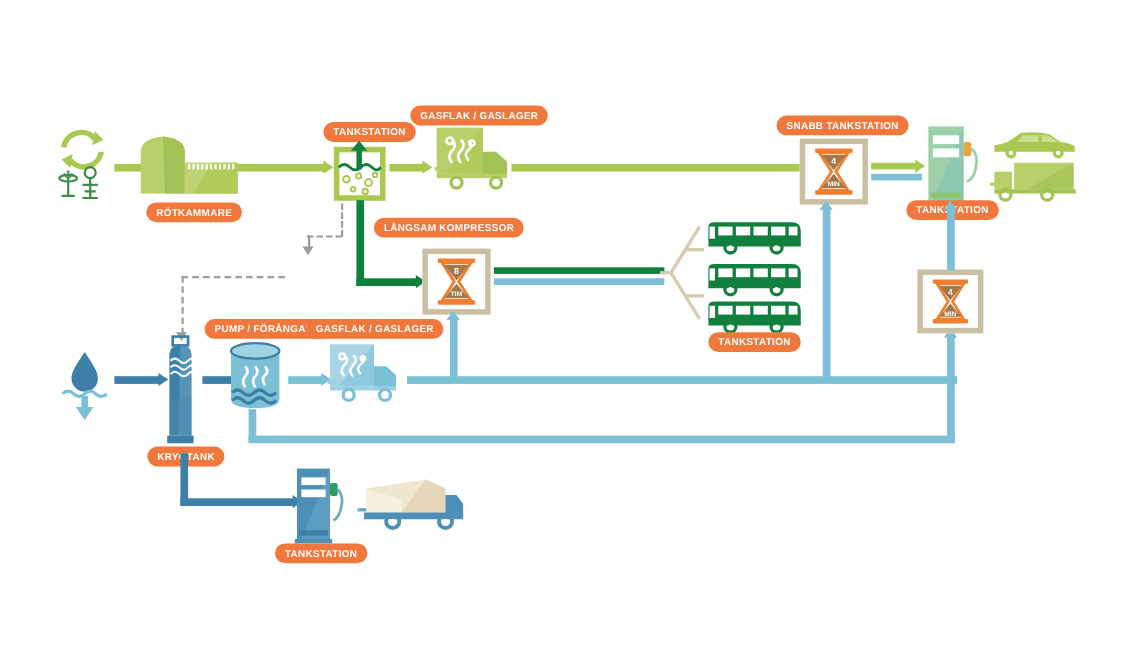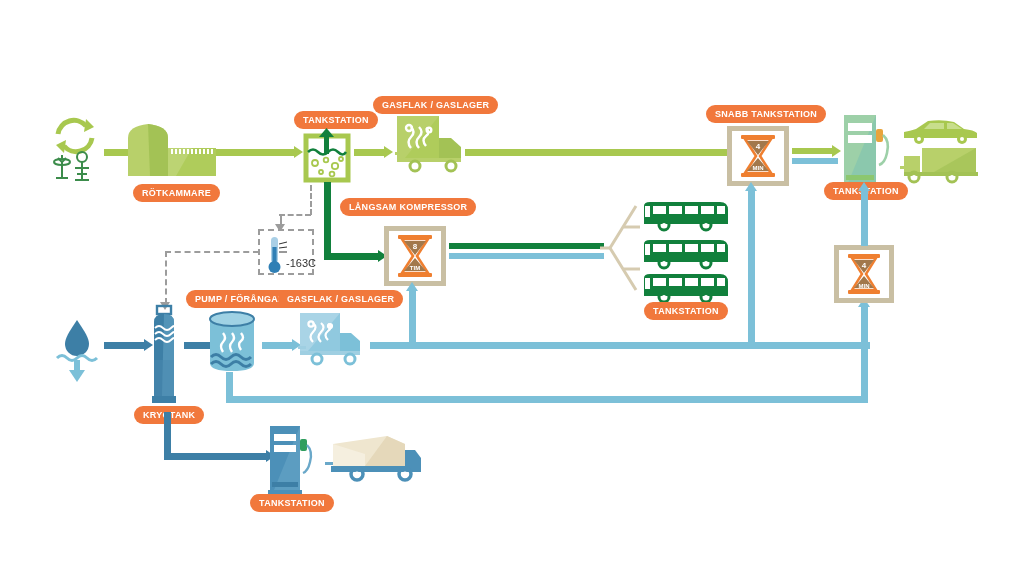--- a/index.html
+++ b/index.html
@@ -328,35 +328,20 @@
         </g>
     </svg>
   </div>
   <div class="pill" style="left:644px;top:302px;">TANKSTATION</div>
 
   <div class="dash-v" style="left:310px;top:185px;height:30px;"></div>
   <div class="dash-h" style="left:279px;top:214px;width:32px;"></div>
   <div class="dash-v" style="left:280px;top:214px;height:12px;"></div>
   <div class="ah ah-d-grey" style="left:275px;top:224px;"></div>
 
-  <div class="therm-box" style="left:258px;top:229px;width:56px;height:46px;">
-    <div style="position:absolute;left:6px;top:4px;width:20px;height:38px;">
-      <svg width="22" height="40" viewBox="0 0 22 40">
-        <rect x="5" y="2" width="7" height="26" rx="3.5" fill="#a9cfe6"></rect>
-        <rect x="6.4" y="12" width="4.2" height="16" fill="#2f7fb5"></rect>
-        <circle cx="8.5" cy="32" r="6" fill="#2f7fb5"></circle>
-        <g stroke="#333" stroke-width="1">
-            <path d="M13,9 L21,7"></path>
-            <path d="M13,13 L21,12"></path>
-            <path d="M13,17 L21,17"></path>
-          </g>
-      </svg>
-    </div>
-    <div class="temp-txt" style="position:absolute;left:26px;top:26px;">-163C</div>
-  </div>
 
   <div class="dash-h" style="left:165px;top:251px;width:94px;"></div>
   <div class="dash-v" style="left:165px;top:251px;height:53px;"></div>
   <div class="ah ah-d-grey" style="left:160px;top:302px;"></div>
 
   <div style="left:55px;top:318px;width:46px;height:62px;">
     <svg width="48" height="64" viewBox="0 0 48 64">
       <path d="M22,2 C14,14 10,20 10,26 a12,12 0 0 0 24,0 c0,-6 -4,-12 -12,-24 Z" fill="#3d7fa6"></path>
       <path d="M2,40 q5,-5 10,0 t10,0 t10,0 t10,0" fill="none" stroke="#7cc0d8" stroke-width="3"></path>
       <rect x="19" y="42" width="6" height="16" fill="#7cc0d8"></rect>

